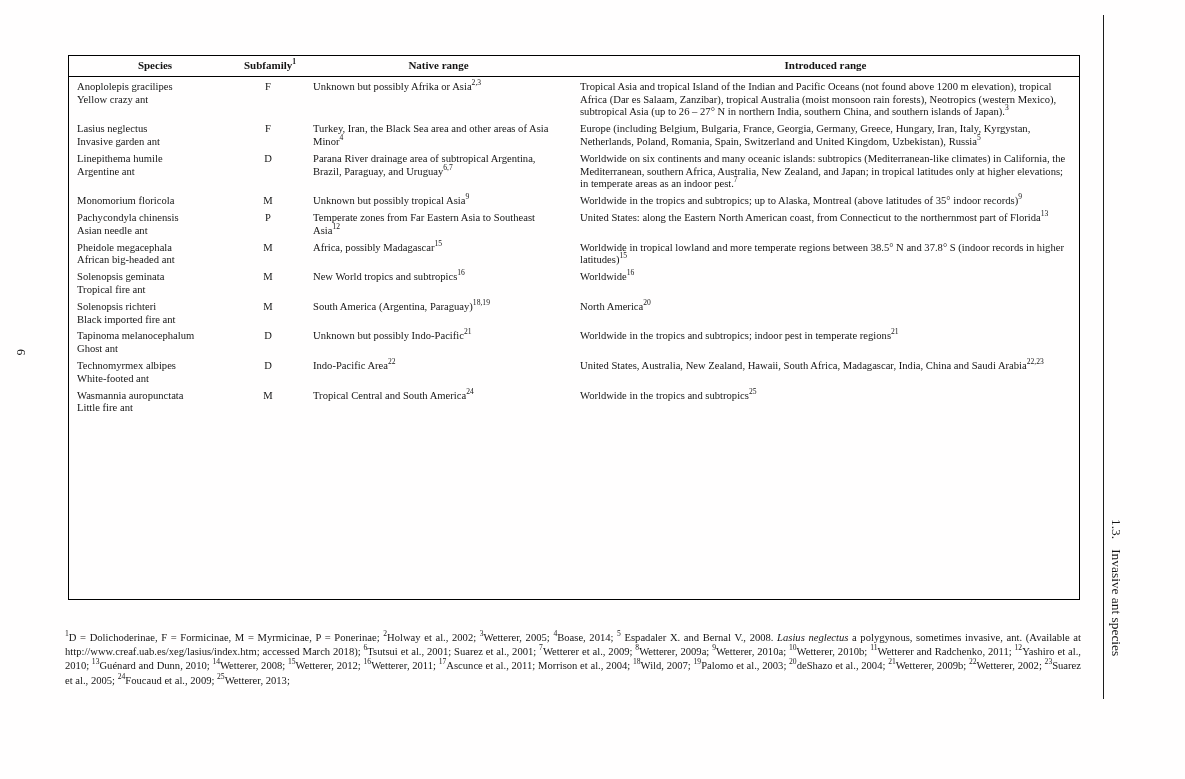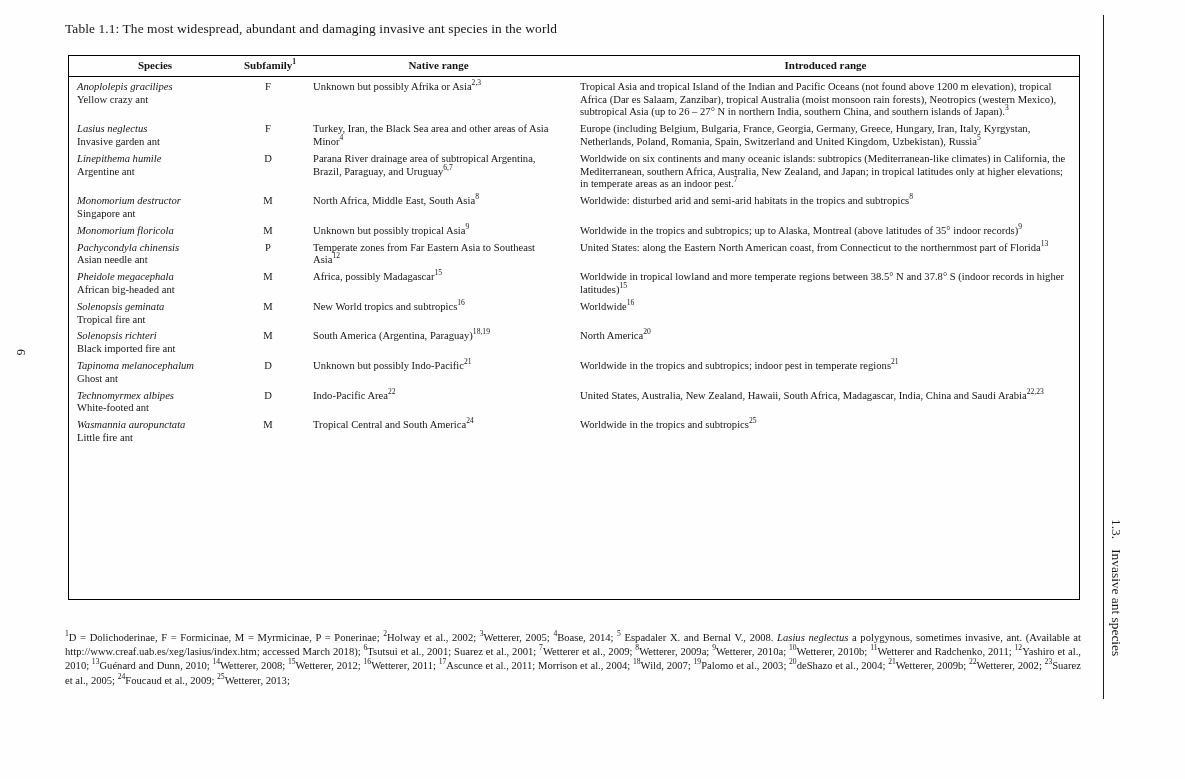--- a/index.html
+++ b/index.html
@@ -14,42 +14,41 @@
     border:1.4px solid #000; box-sizing:border-box; overflow:hidden;
   }
   table.ants { width:100%; border-collapse:collapse; table-layout:fixed; font-size:10.6px; line-height:12.8px; }
   table.ants th {
     border-bottom:1.3px solid #000; font-size:11px; font-weight:bold;
     text-align:center; padding:3px 8px 4px 8px; white-space:nowrap;
   }
   table.ants th.sub { padding-left:2px; }
   table.ants td { vertical-align:top; padding:4px 10px 0 8px; }
   table.ants td.sub { text-align:center; padding-right:18px; }
-  .species-name { font-style:italic; }
+  .species-name { }
   sup { font-size:7.6px; line-height:0; vertical-align:super; }
   .footnotes {
     position:absolute; left:65px; top:620px; width:1016px;
     font-size:10.6px; line-height:14.2px; text-align:justify;margin-top:11px;
   }
   .side-rule { position:absolute; left:1103px; top:15px; width:1.3px; height:684px; background:#1c1c1c; }
   .side-header {
     position:absolute; left:1124px; top:519px; transform:rotate(90deg); transform-origin:0 0;
     font-size:13.4px; white-space:pre;
   }
   .page-num {
     position:absolute; left:28px; top:349px; transform:rotate(90deg); transform-origin:0 0;
     font-size:12.5px;
   }
 </style>
 </head>
 <body>
 
 <div class="page">
 
-  <div class="caption">Table 1.1: The most widespread, abundant and damaging invasive ant species in the world</div>
 
   <div class="table-box">
     <table class="ants">
       <colgroup>
         <col style="width:172px">
           <col style="width:64px">
           <col style="width:267px">
           <col>
       </colgroup>
       <thead>
@@ -84,29 +83,20 @@
     <tr>
       <td>
         <div class="species-name">Linepithema humile</div>
         <div>Argentine ant</div>
       </td>
       <td class="sub">D</td>
       <td>Parana River drainage area of subtropical Argentina, Brazil, Paraguay, and Uruguay<sup>6,7</sup></td>
       <td>Worldwide on six continents and many oceanic islands: subtropics (Mediterranean-like climates) in California, the Mediterranean, southern Africa, Australia, New Zealand, and Japan; in tropical latitudes only at higher elevations; in temperate areas as an indoor pest.<sup>7</sup></td>
     </tr>
 
-    <tr>
-      <td>
-        <div class="species-name">Monomorium destructor</div>
-        <div>Singapore ant</div>
-      </td>
-      <td class="sub">M</td>
-      <td>North Africa, Middle East, South Asia<sup>8</sup></td>
-      <td>Worldwide: disturbed arid and semi-arid habitats in the tropics and subtropics<sup>8</sup></td>
-    </tr>
 
     <tr>
       <td>
         <div class="species-name">Monomorium floricola</div>
         <div></div>
       </td>
       <td class="sub">M</td>
       <td>Unknown but possibly tropical Asia<sup>9</sup></td>
       <td>Worldwide in the tropics and subtropics; up to Alaska, Montreal (above latitudes of 35° indoor records)<sup>9</sup></td>
     </tr>

